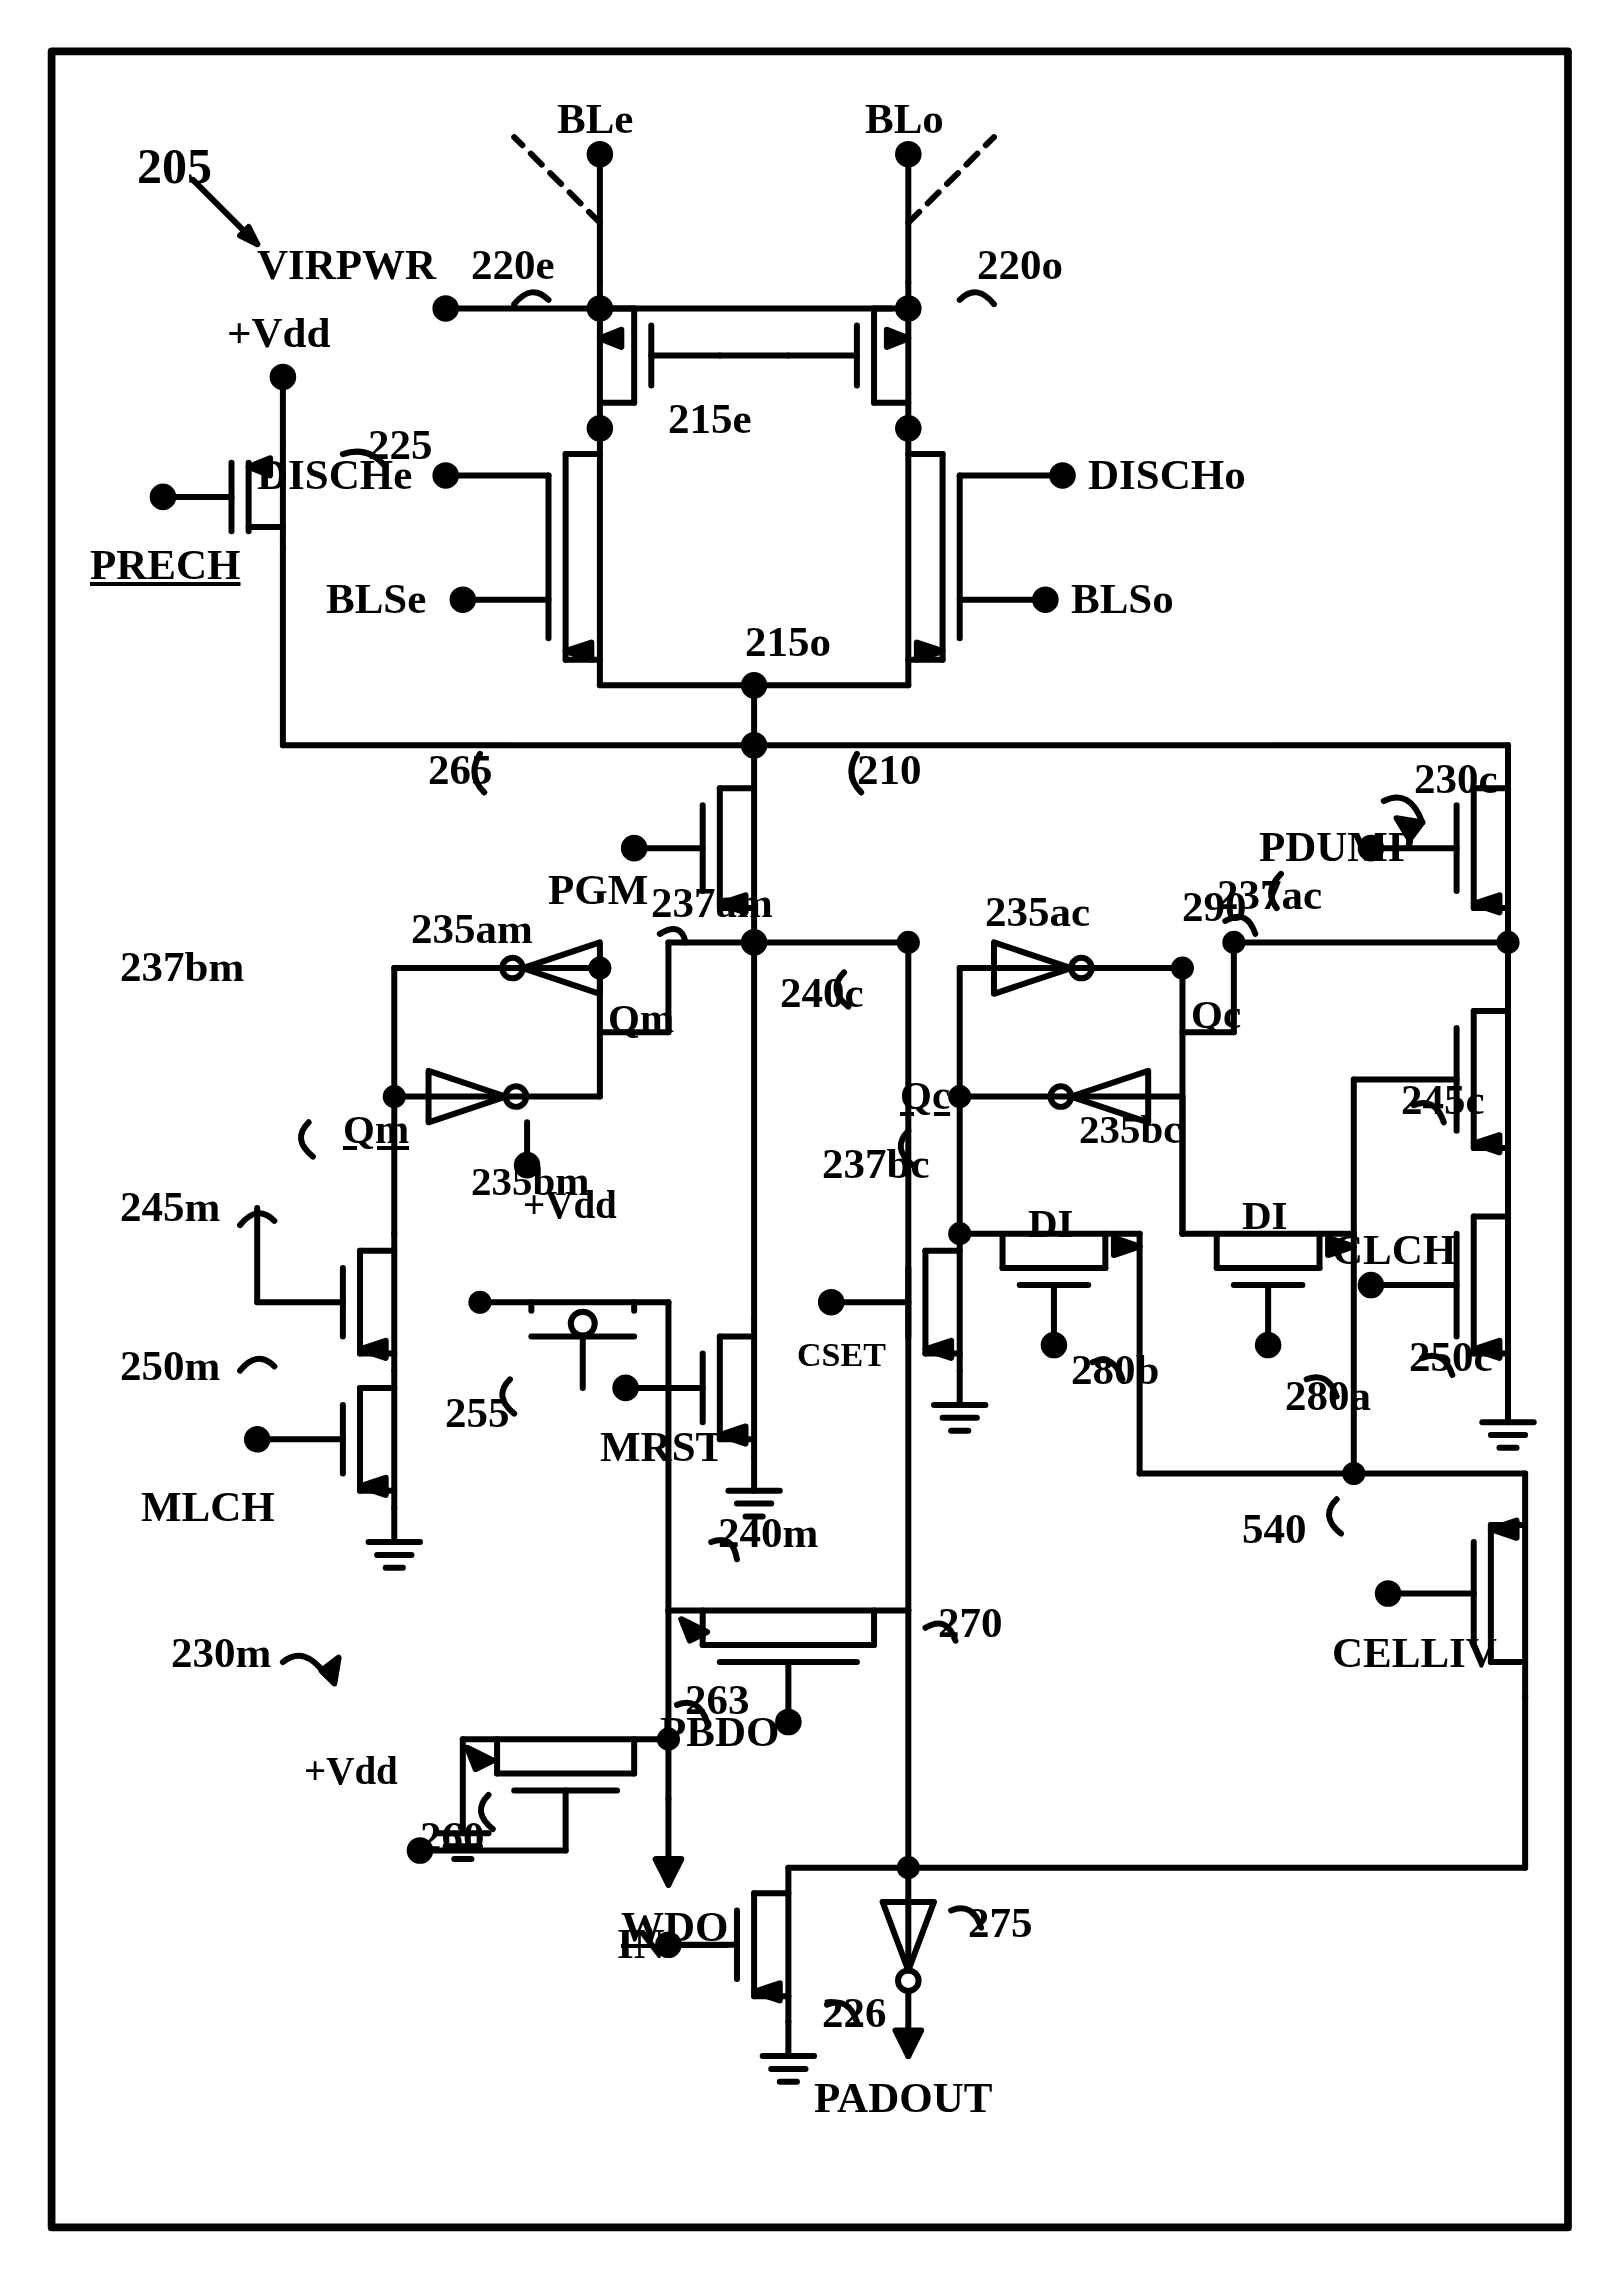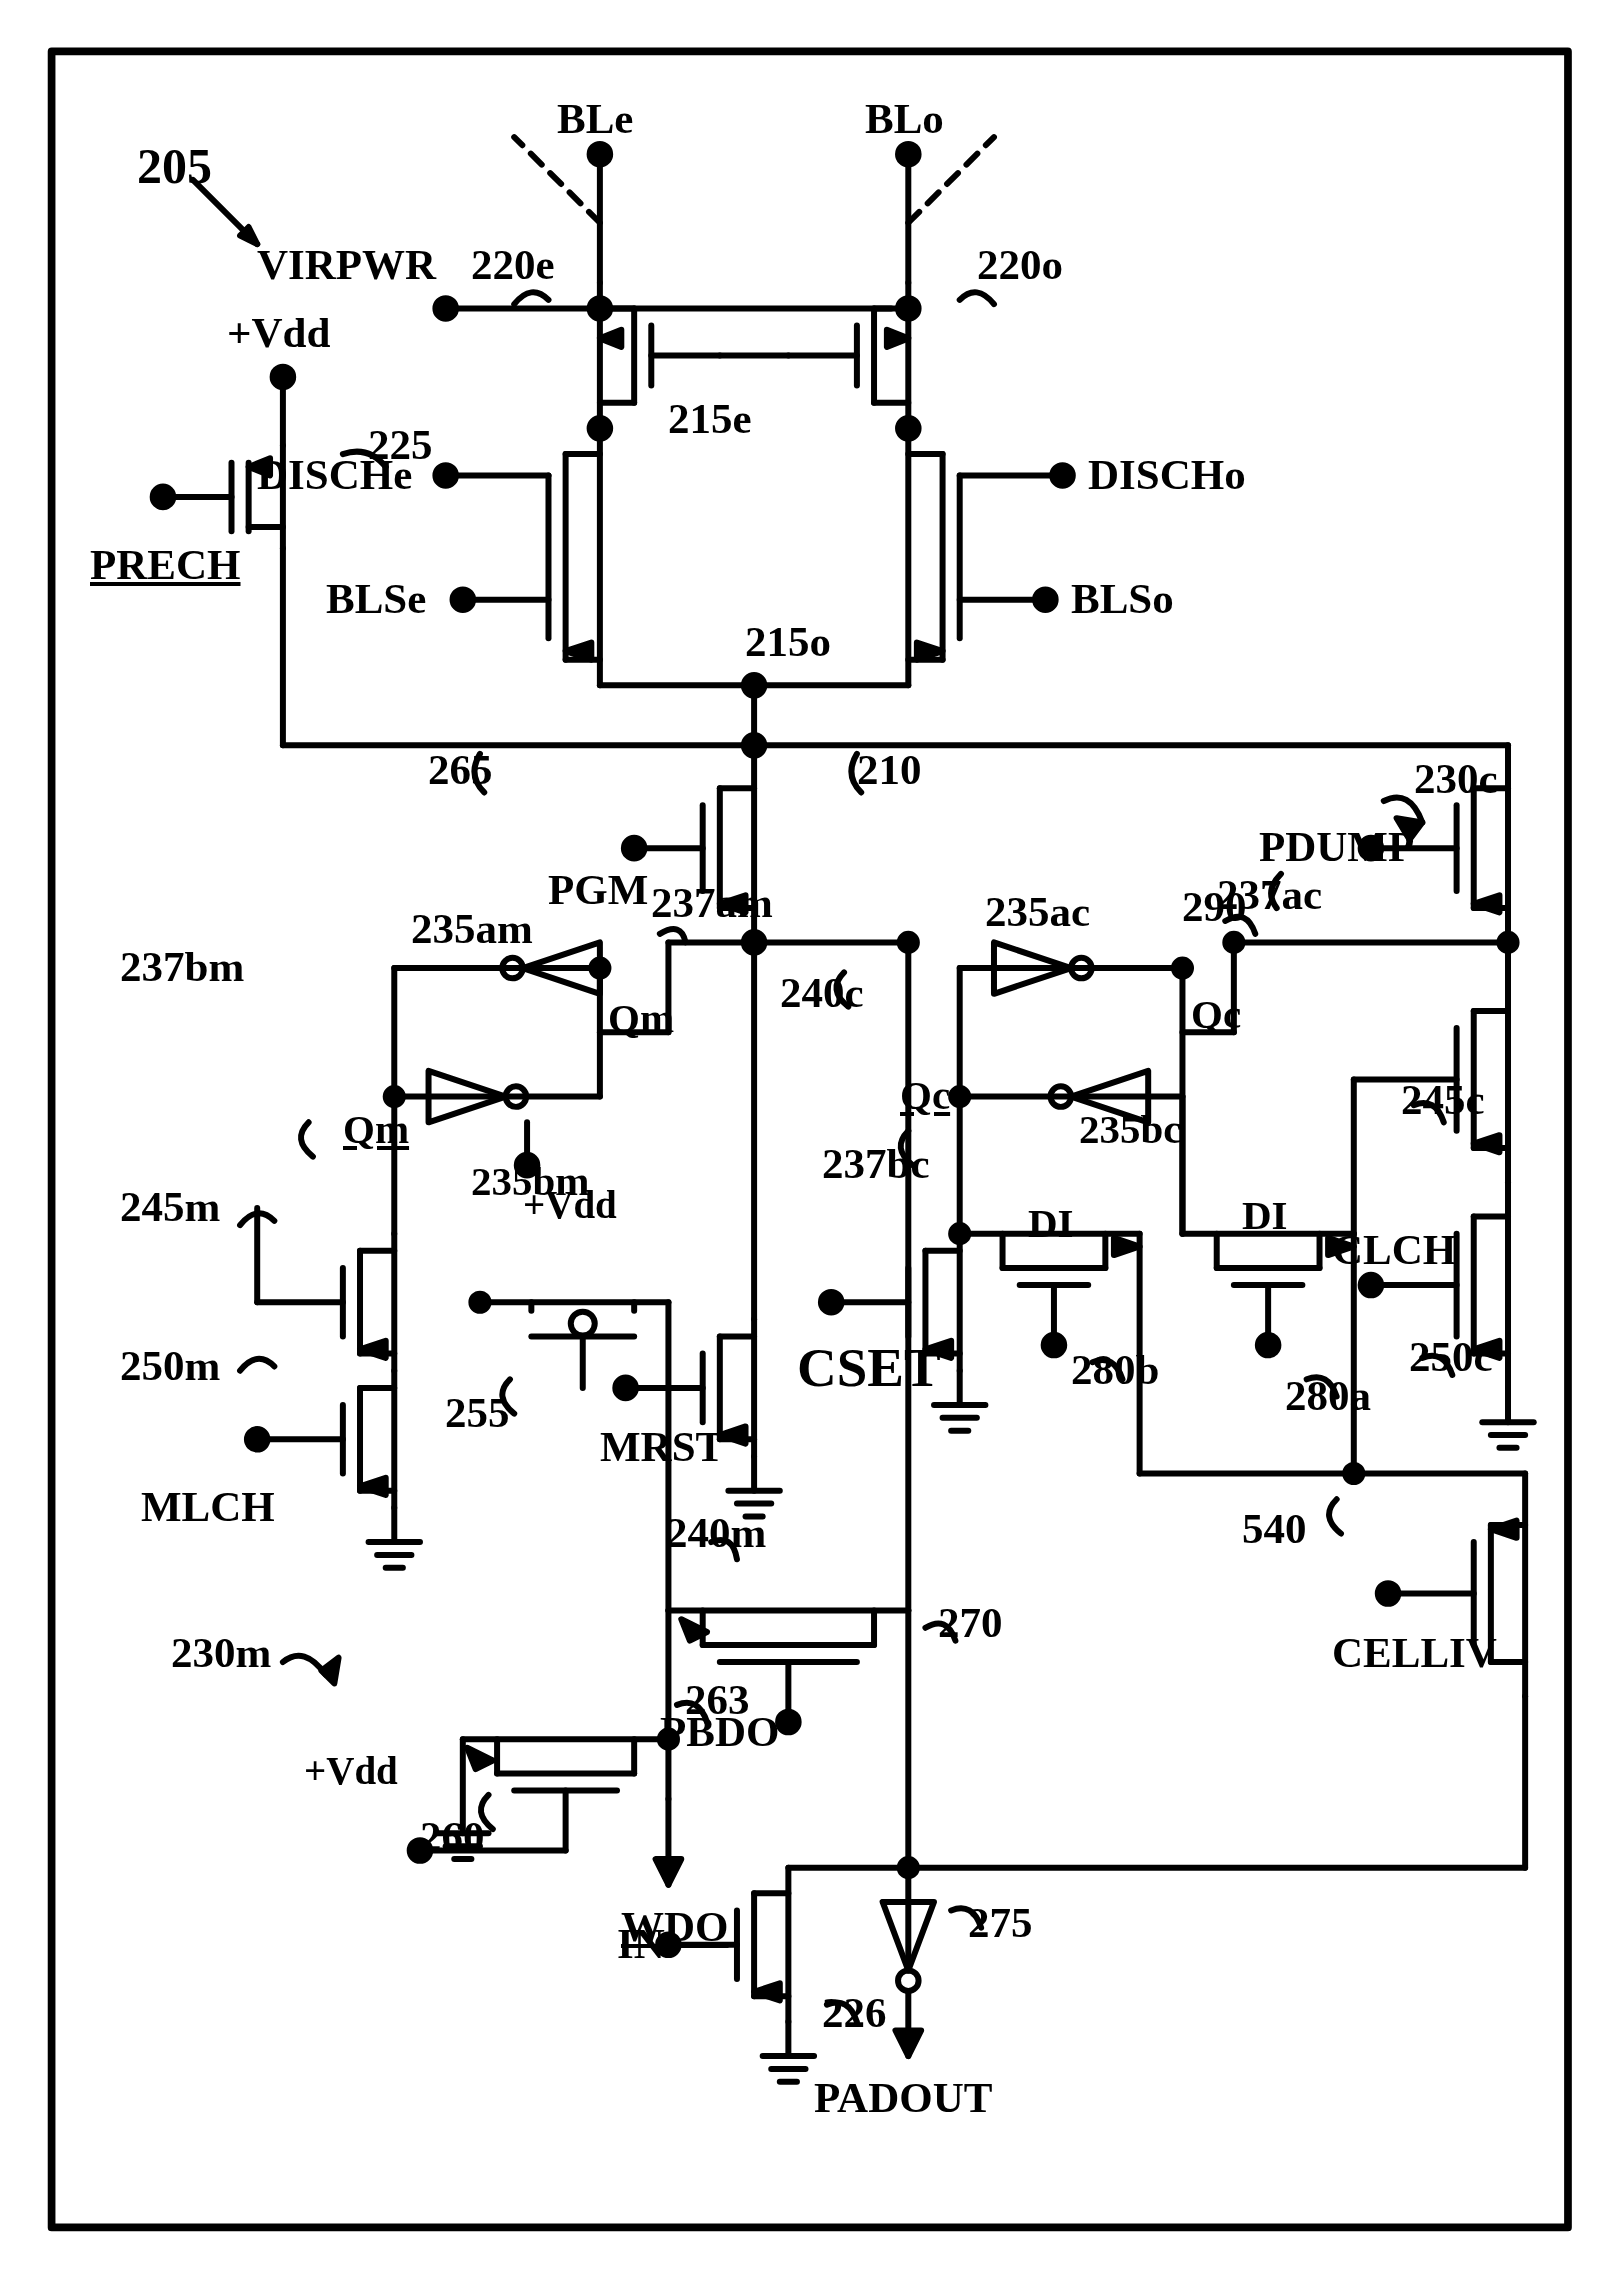--- a/index.html
+++ b/index.html
@@ -445,38 +445,38 @@
 <span class="lbl" style="left:343px; top:1105px; font-size:41px; text-decoration:underline;">Qm</span>
 
 <span class="lbl" style="left:985px; top:887px; font-size:43px;">235ac</span>
 <span class="lbl" style="left:1079px; top:1105px; font-size:41px;">235bc</span>
 <span class="lbl" style="left:1217px; top:870px; font-size:43px;">237ac</span>
 <span class="lbl" style="left:822px; top:1139px; font-size:43px;">237bc</span>
 <span class="lbl" style="left:1191px; top:990px; font-size:41px;">Qc</span>
 <span class="lbl" style="left:900px; top:1071px; font-size:41px; text-decoration:underline;">Qc</span>
 
 <span class="lbl" style="left:780px; top:968px; font-size:43px;">240c</span>
-<span class="lbl" style="left:797px; top:1336px; font-size:55px;">CSET</span>
+<span class="lbl" style="left:797px; top:1336px; font-size:34px;">CSET</span>
 <span class="lbl" style="left:1028px; top:1199px; font-size:41px;">DI</span>
 <span class="lbl" style="left:1242px; top:1191px; font-size:41px; text-decoration:underline;">DI</span>
 <span class="lbl" style="left:1071px; top:1345px; font-size:43px;">280b</span>
 <span class="lbl" style="left:1285px; top:1371px; font-size:43px;">280a</span>
 <span class="lbl" style="left:1401px; top:1075px; font-size:43px;">245c</span>
 <span class="lbl" style="left:1332px; top:1225px; font-size:43px;">CLCH</span>
 <span class="lbl" style="left:1409px; top:1332px; font-size:43px;">250c</span>
 <span class="lbl" style="left:1242px; top:1504px; font-size:43px;">540</span>
 <span class="lbl" style="left:1332px; top:1628px; font-size:43px;">CELLIV</span>
 
 <span class="lbl" style="left:523px; top:1182px; font-size:39px;">+Vdd</span>
 <span class="lbl" style="left:120px; top:1182px; font-size:43px;">245m</span>
 <span class="lbl" style="left:120px; top:1341px; font-size:43px;">250m</span>
 <span class="lbl" style="left:141px; top:1482px; font-size:43px;">MLCH</span>
 <span class="lbl" style="left:445px; top:1388px; font-size:43px;">255</span>
 <span class="lbl" style="left:600px; top:1422px; font-size:43px;">MRST</span>
-<span class="lbl" style="left:666px; top:1508px; font-size:43px;">240m</span>
+<span class="lbl" style="left:718px; top:1508px; font-size:43px;">240m</span>
 <span class="lbl" style="left:660px; top:1696px; font-size:43px;margin-top:11px;">PBDO</span>
 <span class="lbl" style="left:938px; top:1598px; font-size:43px;">270</span>
 
 <span class="lbl" style="left:685px; top:1675px; font-size:43px;">263</span>
 
 <span class="lbl" style="left:304px; top:1748px; font-size:39px;">+Vdd</span>
 <span class="lbl" style="left:420px; top:1812px; font-size:43px;">260</span>
 <span class="lbl" style="left:621px; top:1902px; font-size:43px; text-decoration:underline;">WDO</span>
 <span class="lbl" style="left:617px; top:1919px; font-size:43px;">IN</span>
 <span class="lbl" style="left:822px; top:1988px; font-size:43px;">226</span>

